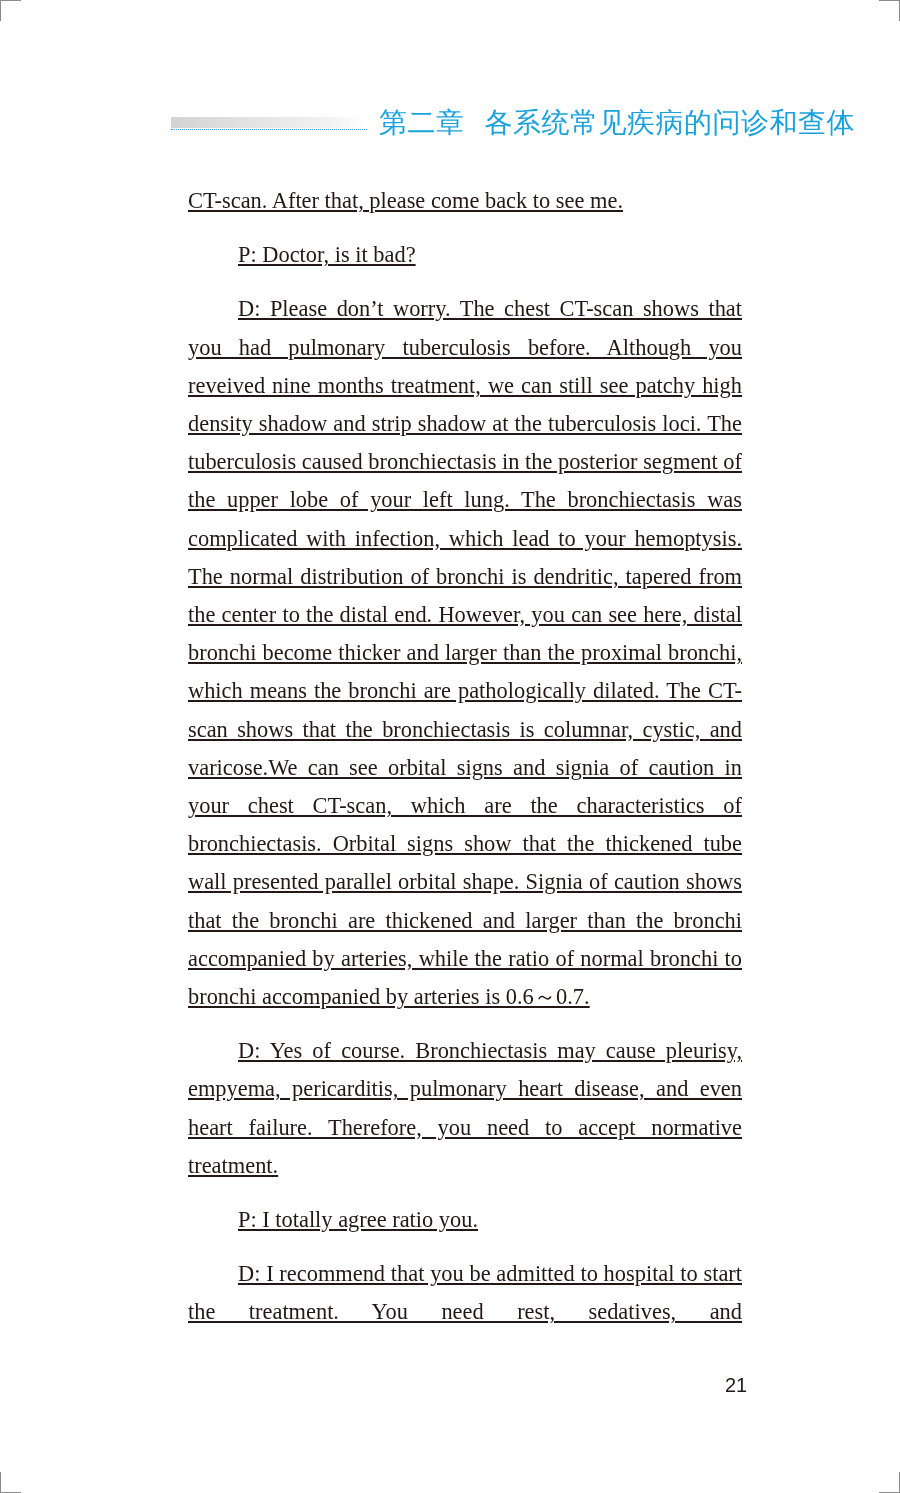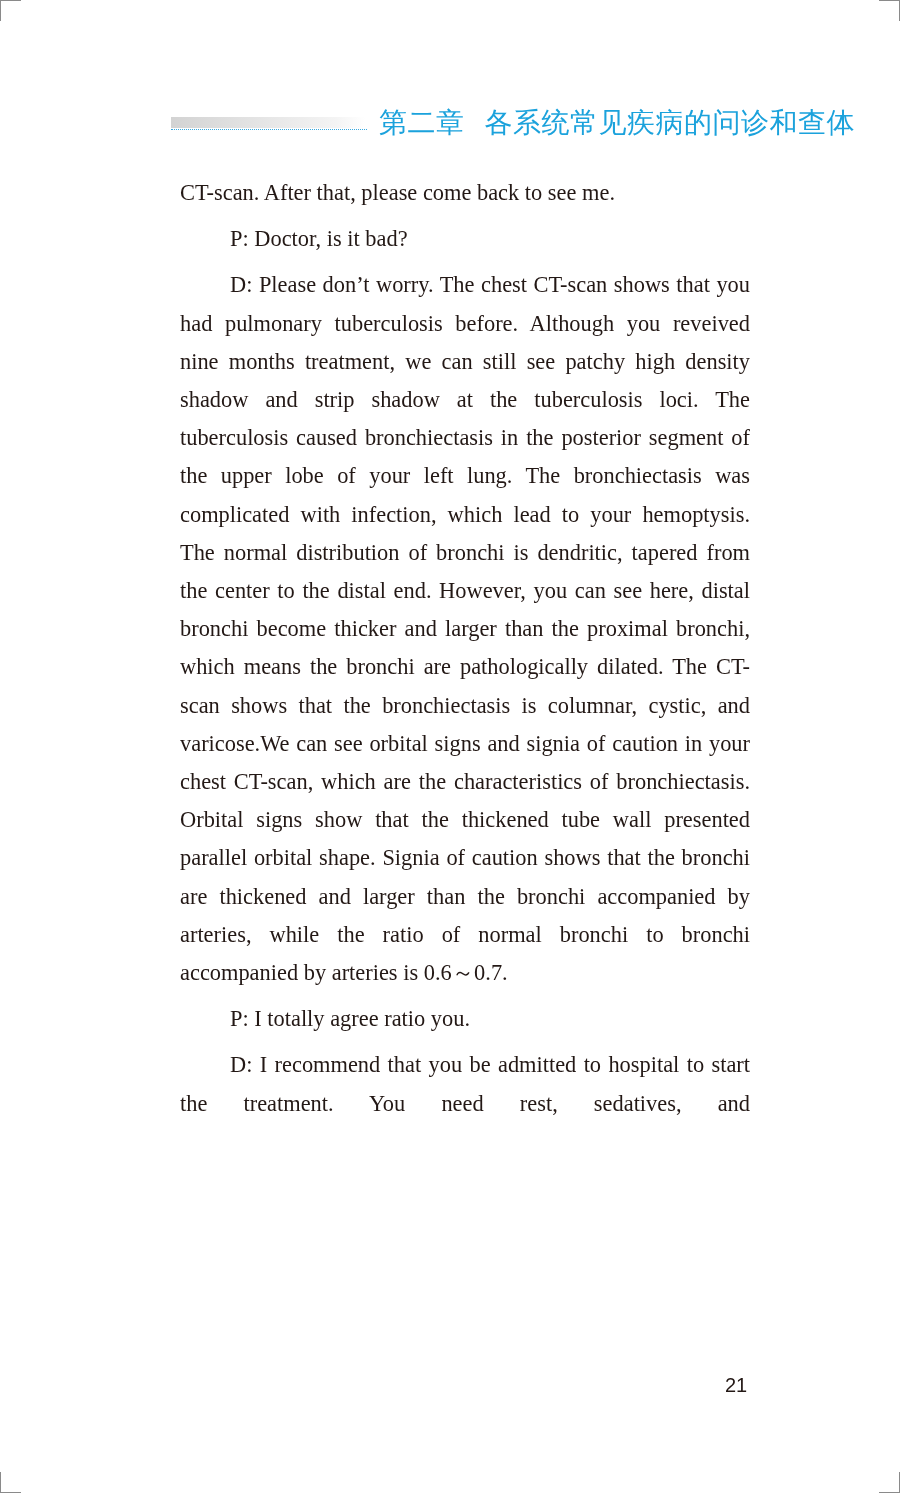--- a/index.html
+++ b/index.html
@@ -8,21 +8,21 @@
   .header { position: absolute; left: 171px; top: 104px; width: 588px; height: 32px; }
   .header-bar { position: absolute; left: 0; top: 13px; width: 194px; height: 11px;
     background: linear-gradient(to right, #d3d3d3, #f4f4f4 85%, #ffffff); }
   .header-dots { position: absolute; left: 0; top: 25px; width: 196px; height: 0;
     border-top: 1px dotted #3aa9e0; }
   .header-title { position: absolute; left: 200px; top: 0; font-family: "DejaVu Sans", sans-serif;
     font-size: 28px; color: #1ba2dc; white-space: nowrap; letter-spacing: 0.5px; margin-left: 8px; }
   .header-title .gap { display: inline-block; width: 20px; }
   .body-text { position: absolute; left: 172px; top: 166px; width: 586px;
     font-family: "Liberation Serif", serif; font-size: 22.4px; line-height: 38.2px; color: #231815; }
-  .body-text p { margin: 8px; text-align: justify; text-align-last: left; }
+  .body-text p { margin: 16px; text-align: justify; text-align-last: left; text-decoration: underline; }
   .body-text p.ind { text-indent: 50px; }
   .page-num { position: absolute; left: 725px; top: 1374px; font-family: "Liberation Sans", sans-serif;
     font-size: 20px; color: #231815; }
 </style>
 </head>
 <body>
 
 <div class="crop" style="left:0;top:0;width:21px;height:1px;"></div>
 <div class="crop" style="left:0;top:0;width:1px;height:21px;"></div>
 <div class="crop" style="left:879px;top:0;width:21px;height:1px;"></div>
@@ -37,17 +37,18 @@
   <div class="header-dots"></div>
   <div class="header-title">
     <span>第二章</span><span class="gap"></span><span>各系统常见疾病的问诊和查体</span>
   </div>
 </div>
 
 <div class="body-text">
   <p>CT-scan. After that, please come back to see me.</p>
   <p class="ind">P: Doctor, is it bad?</p>
   <p class="ind">D: Please don’t worry. The chest CT-scan shows that you had pulmonary tuberculosis before. Although you reveived nine months treatment, we can still see patchy high density shadow and strip shadow at the tuberculosis loci. The tuberculosis caused bronchiectasis in the posterior segment of the upper lobe of your left lung. The bronchiectasis was complicated with infection, which lead to your hemoptysis. The normal distribution of bronchi is dendritic, tapered from the center to the distal end. However, you can see here, distal bronchi become thicker and larger than the proximal bronchi, which means the bronchi are pathologically dilated. The CT-scan shows that the bronchiectasis is columnar, cystic, and varicose.We can see orbital signs and signia of caution in your chest CT-scan, which are the characteristics of bronchiectasis. Orbital signs show that the thickened tube wall presented parallel orbital shape. Signia of caution shows that the bronchi are thickened and larger than the bronchi accompanied by arteries, while the ratio of normal bronchi to bronchi accompanied by arteries is 0.6～0.7.</p>
+  <p class="ind">D: Yes of course. Bronchiectasis may cause pleurisy, empyema, pericarditis, pulmonary heart disease, and even heart failure. Therefore, you need to accept normative treatment.</p>
   <p class="ind">P: I totally agree ratio you.</p>
   <p class="ind" style="text-align-last: justify;">D: I recommend that you be admitted to hospital to start the treatment. You need rest, sedatives, and</p>
 </div>
 
 <div class="page-num">21</div>
 
 </body></html>

